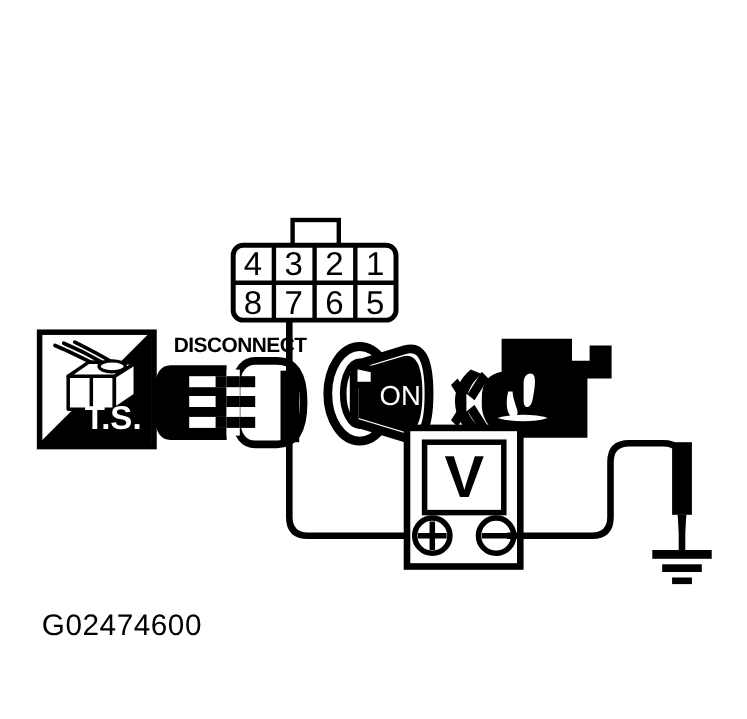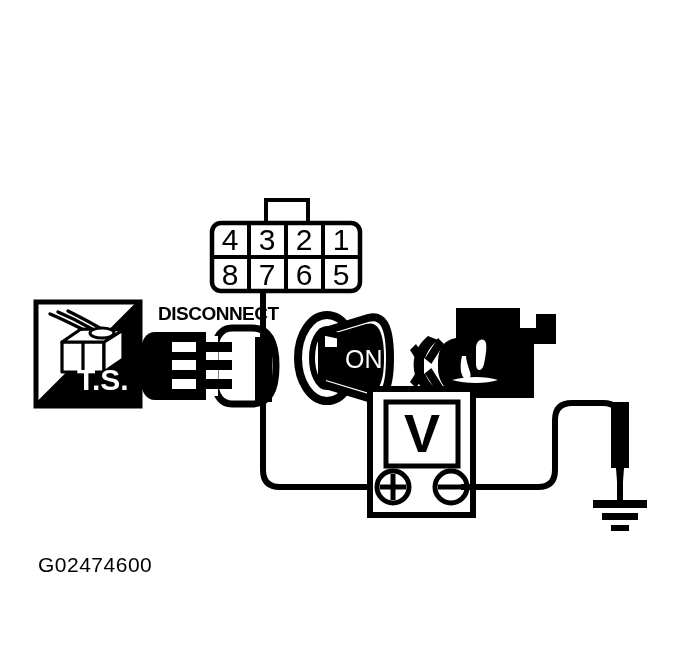--- a/index.html
+++ b/index.html
@@ -36,21 +36,21 @@
     left: 0;
     top: 0;
     width: 679px;
     height: 190px;
   }
   .fig-caption {
     position: absolute;
     left: 38px;
     top: 553px;
     font-family: "Liberation Sans", sans-serif;
-    font-size: 21px;
+    font-size: 27px;
     letter-spacing: 0.5px;
     color: #000000;
     white-space: nowrap;
   }
   .pin-num {
     font-family: "Liberation Sans", sans-serif;
     font-size: 30px;
     fill: #000000;
   }
   .meter-glyph {

